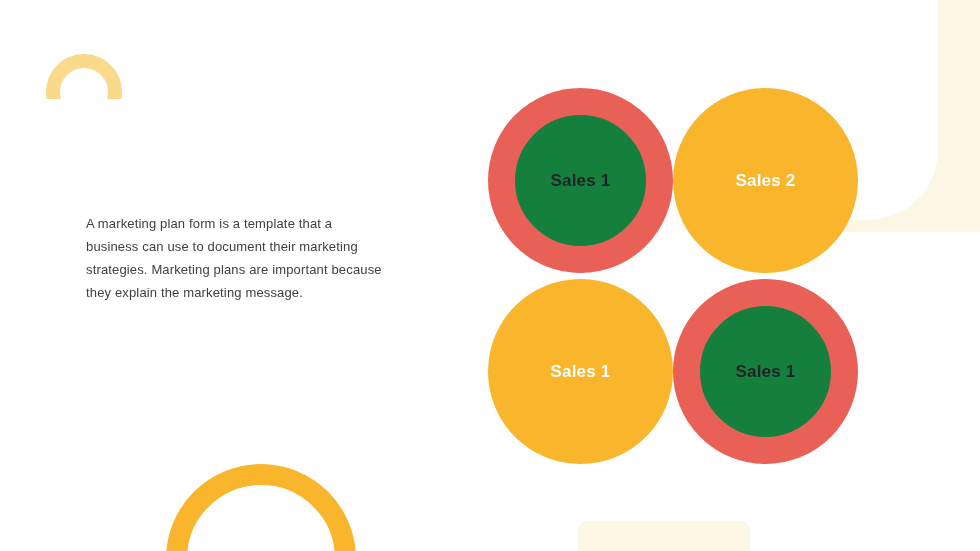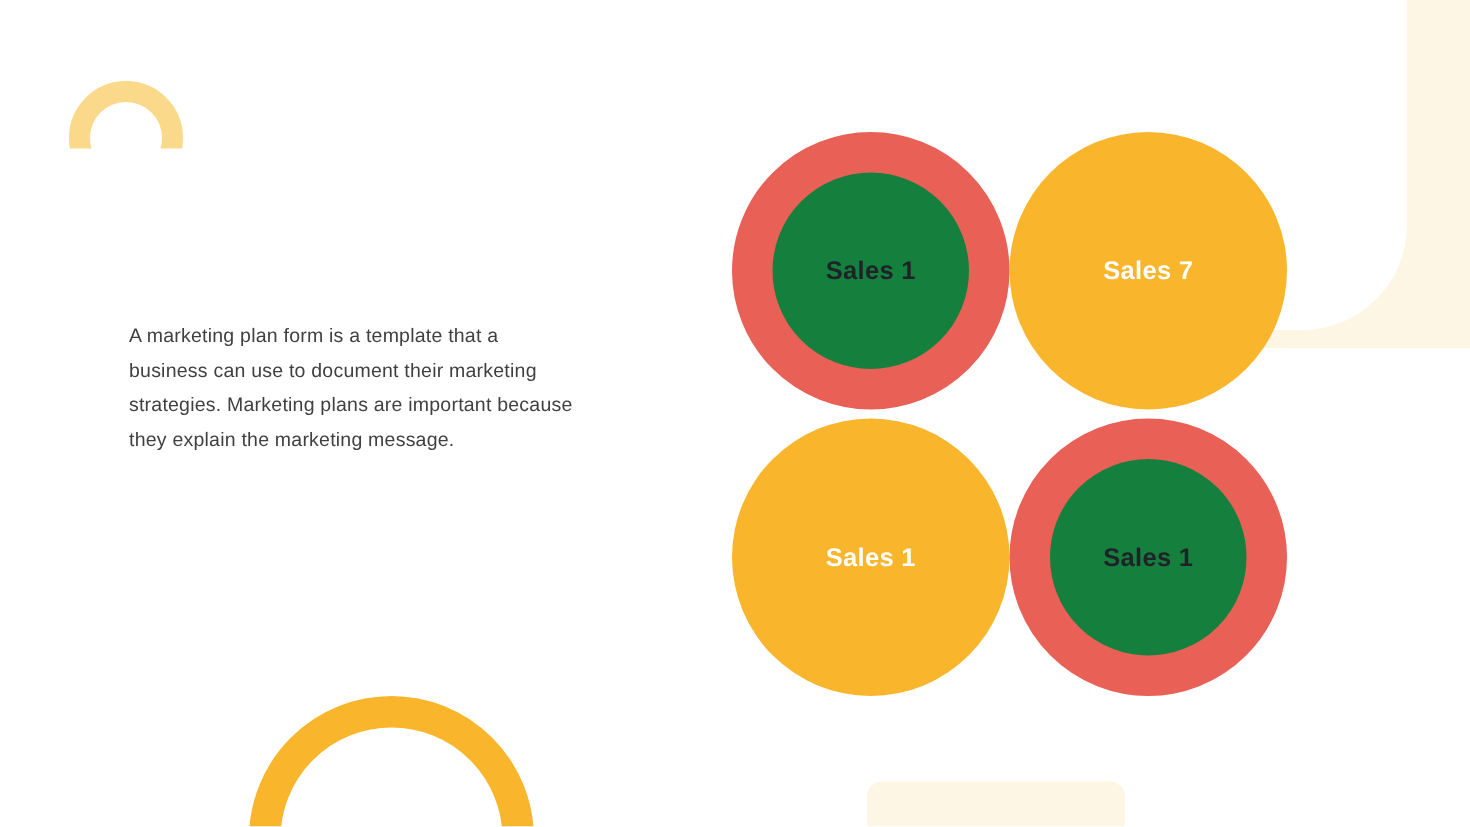--- a/index.html
+++ b/index.html
@@ -175,21 +175,21 @@
     <p class="slide-body">A marketing plan form is a template that a business can use to document their marketing strategies. Marketing plans are important because they explain the marketing message.</p>
   </div>
 
   <div class="circles">
 
     <div class="circle style-ring pos-tl">
       <span class="circle-label">Sales 1</span>
     </div>
 
     <div class="circle style-solid pos-tr">
-      <span class="circle-label">Sales 7</span>
+      <span class="circle-label">Sales 2</span>
     </div>
 
     <div class="circle style-solid pos-bl">
       <span class="circle-label">Sales 1</span>
     </div>
 
     <div class="circle style-ring pos-br">
       <span class="circle-label">Sales 1</span>
     </div>
 

